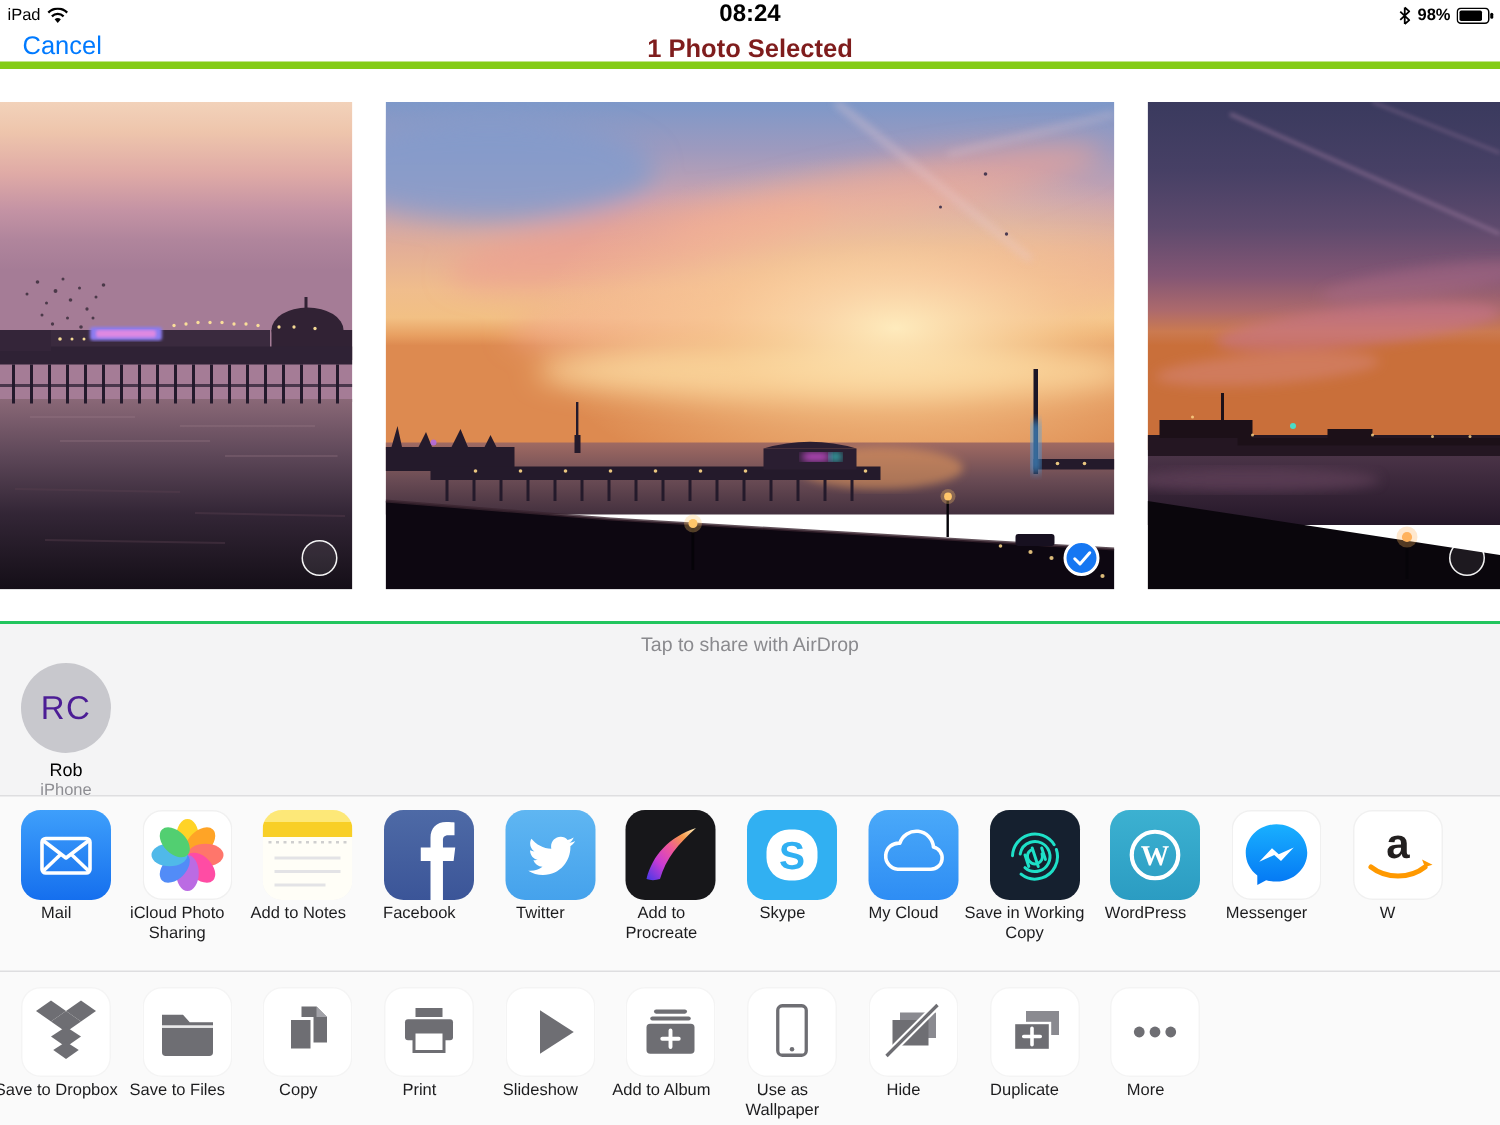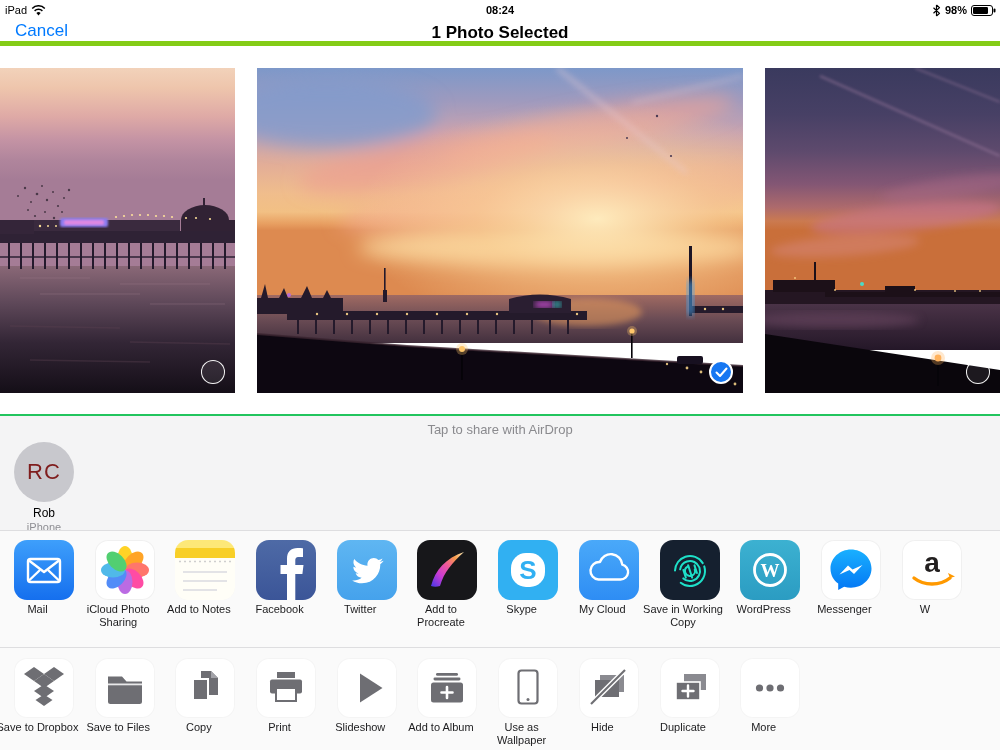--- a/index.html
+++ b/index.html
@@ -4,47 +4,47 @@
 <style>
   * { margin:0; padding:0; box-sizing:border-box; }
   html,body { width:1000px; height:750px; overflow:hidden; background:#fff;
     font-family:"Liberation Sans","DejaVu Sans",sans-serif; -webkit-font-smoothing:antialiased; }
   .screen { position:relative; width:1000px; height:750px; background:#fff; }
 
   
   .status-bar { position:absolute; top:0; left:0; right:0; height:20px; background:#fff;
     display:flex; align-items:center; font-size:11px; color:#000; }
   .sb-left { position:absolute; left:5px; top:0; height:20px; display:flex; align-items:center; gap:4px; }
-  .sb-center { position:absolute; left:0; right:0; text-align:center; font-weight:700; font-size:11px; }
+  .sb-center { position:absolute; left:0; right:0; text-align:center; font-weight:700; font-size:16px; }
   .sb-right { position:absolute; right:4px; top:0; height:20px; display:flex; align-items:center; gap:4px; font-weight:600; }
 
   
   .nav-bar { position:absolute; top:20px; left:0; right:0; height:26px; background:#fff;
     border-bottom:5px solid #84cc16; }
   .cancel-btn { position:absolute; left:15px; top:1px; font-size:17px; color:#007aff; background:none; border:none; cursor:pointer; font-family:inherit; }
-  .nav-title { position:absolute; left:0; right:0; top:3px; text-align:center; font-size:17px; font-weight:700; color:#000000; }
+  .nav-title { position:absolute; left:0; right:0; top:3px; text-align:center; font-size:17px; font-weight:700; color:#7f1d1d; }
 
   
   .photo-strip { position:absolute; top:46px; left:0; width:1000px; height:368px; background:#fff; }
   .photo { position:absolute; top:22px; height:325px; overflow:hidden; cursor:pointer; }
   .photo svg { display:block; width:100%; height:100%; }
   .photo-1 { left:0; width:235px; }
   .photo-2 { left:257px; width:486px; }
   .photo-3 { left:765px; width:235px; }
   .sel-circle { position:absolute; right:10px; bottom:9px; width:24px; height:24px; border-radius:50%;
     border:1.6px solid rgba(255,255,255,.95); background:rgba(255,255,255,.08); }
   .sel-circle.checked { background:#1677f2; border:2px solid #fff; display:flex; align-items:center; justify-content:center; }
   .sel-circle.checked svg { width:13px; height:11px; }
 
   
   .airdrop-section { position:absolute; top:414px; left:0; right:0; height:116px; background:#f4f4f5;
     border-top:2px solid #22c55e; }
   .airdrop-hint { position:absolute; top:6px; left:0; right:0; text-align:center; font-size:13px; color:#8a8a8e; }
   .airdrop-contact { position:absolute; left:14px; top:26px; width:60px; text-align:center; cursor:pointer; }
-  .airdrop-avatar { width:60px; height:60px; border-radius:50%; background:#c8c8cd; color:#7f1d1d;
+  .airdrop-avatar { width:60px; height:60px; border-radius:50%; background:#c8c8cd; color:#4c1d95;
     font-size:22px; letter-spacing:1px; display:flex; align-items:center; justify-content:center; }
   .airdrop-name { margin-top:4px; font-size:12px; color:#000; }
   .airdrop-device { margin-top:1px; font-size:11px; color:#8e8e93; }
 
   
   .icon-row { position:absolute; left:0; right:0; display:flex; gap:20.7px; padding-left:14px; overflow:hidden;
     background:#fafafa; border-top:1px solid #dedee0; }
   .share-row { top:530px; height:117px; padding-top:9px; }
   .action-row { top:647px; height:103px; padding-top:10px; }
   .cell { flex:0 0 60px; width:60px; display:flex; flex-direction:column; align-items:center; cursor:pointer; }

